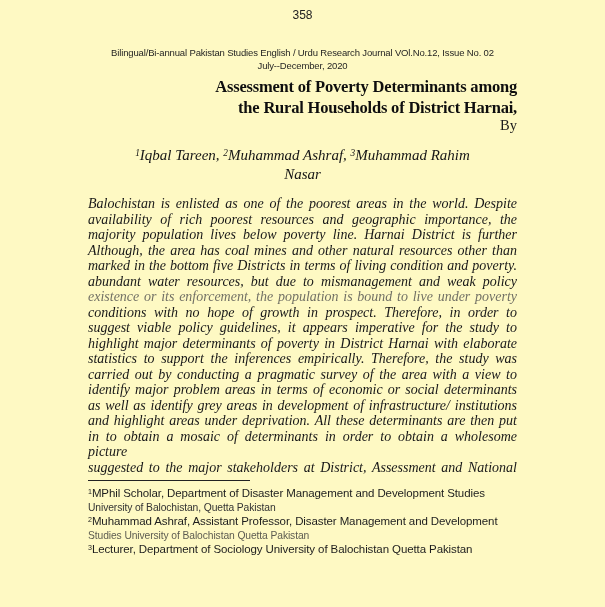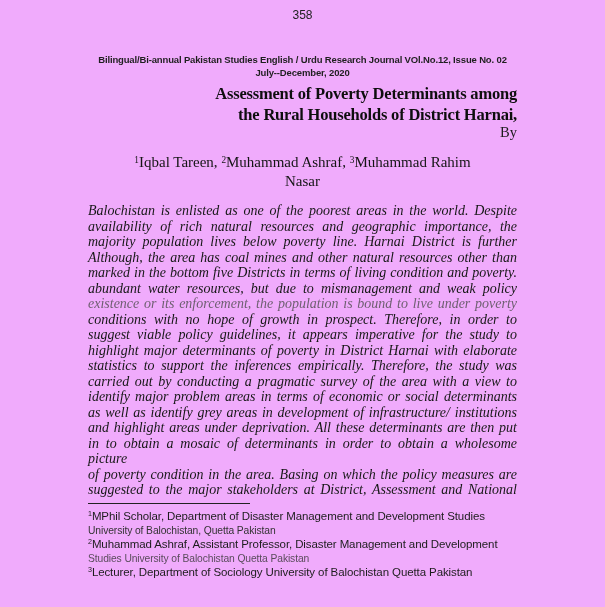--- a/index.html
+++ b/index.html
@@ -1,46 +1,46 @@
 <!DOCTYPE html>
 <html><head>
 <meta charset="utf-8">
 <style>
   html,body { margin:0; padding:0; background:#ffffff; }
   .page {
     position:relative;
     width:605px; height:607px;
-    background:#f0abfc;
+    background:#fef9c3;
     color:#1c1c1c;
     font-family:"Liberation Serif","DejaVu Serif",serif;
     box-sizing:border-box;
     padding:8px 88px 0 88px;
     overflow:hidden;
   }
   .page-number {
     font-family:"Liberation Sans","DejaVu Sans",sans-serif;
     font-size:12px; line-height:14px; text-align:center; color:#222;
   }
   .journal-header {
-    margin-top:32px;
+    margin-top:25px;
     font-family:"Liberation Sans","DejaVu Sans",sans-serif;
-    font-weight:bold; font-size:9.5px; letter-spacing:-0.15px;
+    font-weight:normal; font-size:9.5px; letter-spacing:-0.15px;
     line-height:12.5px; text-align:center; color:#1f1f1f;
   }
   .journal-header .jline { white-space:nowrap; }
   .article-title {
     margin-top:4px;
     font-weight:bold; font-size:16.5px; letter-spacing:-0.2px;
     line-height:21px; text-align:right; color:#0e0e0e;
   }
   .article-title .tline { white-space:nowrap; }
   .byline { font-size:14.5px; line-height:15px; text-align:right; }
   .authors {
     max-width:358px; margin:13px auto 12px;
-    font-size:15px; line-height:19px; text-align:center; color:#151515;
+    font-size:15px; line-height:19px; text-align:center; color:#151515;font-style:italic;
   }
   sup.sn {
     font-size:0.62em; vertical-align:baseline;
     position:relative; top:-0.45em; line-height:0;
   }
   .abstract-heading {
     margin-top:24px; font-weight:bold; font-size:15px; line-height:17px; color:#0e0e0e;
   }
   .abstract { margin-top:12px; }
   .abstract-line {
@@ -83,36 +83,35 @@
 
   <div class="authors">
     <sup class="sn">1</sup><span>Iqbal Tareen,</span>
     <sup class="sn">2</sup><span>Muhammad Ashraf,</span>
     <sup class="sn">3</sup><span>Muhammad Rahim Nasar</span>
   </div>
 
 
   <div class="abstract">
     <div class="abstract-line">Balochistan is enlisted as one of the poorest areas in the world. Despite</div>
-    <div class="abstract-line">availability of rich natural resources and geographic importance, the</div>
+    <div class="abstract-line">availability of rich poorest resources and geographic importance, the</div>
     <div class="abstract-line">majority population lives below poverty line. Harnai District is further</div>
     <div class="abstract-line">Although, the area has coal mines and other natural resources other than</div>
     <div class="abstract-line">marked in the bottom five Districts in terms of living condition and poverty.</div>
     <div class="abstract-line">abundant water resources, but due to mismanagement and weak policy</div>
     <div class="abstract-line">existence or its enforcement, the population is bound to live under poverty</div>
     <div class="abstract-line">conditions with no hope of growth in prospect. Therefore, in order to</div>
     <div class="abstract-line">suggest viable policy guidelines, it appears imperative for the study to</div>
     <div class="abstract-line">highlight major determinants of poverty in District Harnai with elaborate</div>
     <div class="abstract-line">statistics to support the inferences empirically. Therefore, the study was</div>
     <div class="abstract-line">carried out by conducting a pragmatic survey of the area with a view to</div>
     <div class="abstract-line">identify major problem areas in terms of economic or social determinants</div>
     <div class="abstract-line">as well as identify grey areas in development of infrastructure/ institutions</div>
     <div class="abstract-line">and highlight areas under deprivation. All these determinants are then put</div>
     <div class="abstract-line">in to obtain a mosaic of determinants in order to obtain a wholesome picture</div>
-    <div class="abstract-line">of poverty condition in the area. Basing on which the policy measures are</div>
     <div class="abstract-line">suggested to the major stakeholders at District, Assessment and National</div>
   </div>
 
   <div class="fn-rule"></div>
 
   <div class="footnotes">
     <div class="fn">
       <div class="fn-line"><sup class="sn">1</sup><span>MPhil Scholar, Department of Disaster Management and Development Studies</span></div>
       <div class="fn-line fn-small">University of Balochistan, Quetta Pakistan</div>
     </div>

